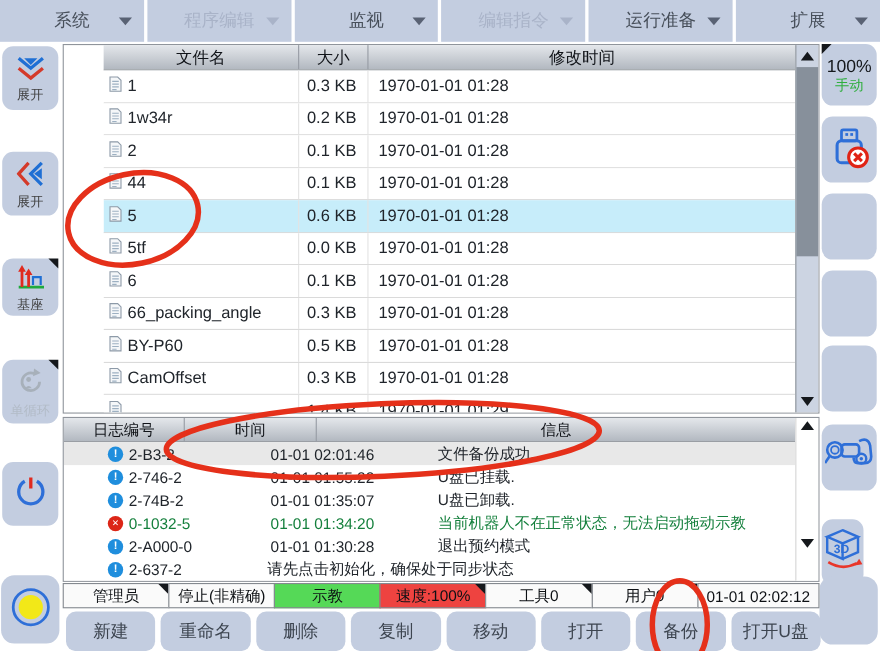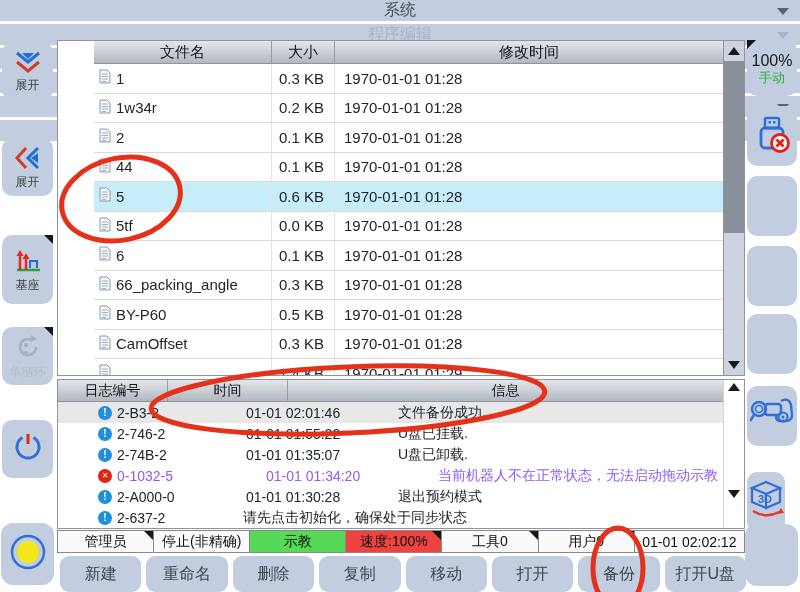--- a/index.html
+++ b/index.html
@@ -1,21 +1,21 @@
 <!DOCTYPE html>
 <html><head>
 <meta charset="utf-8">
 <style>
   html,body{margin:0;padding:0;background:#fff;}
   #app{position:relative;width:800px;height:592px;overflow:hidden;background:#ffffff;
        font-family:"Liberation Sans","DejaVu Sans",sans-serif;color:#20252b;
        -webkit-font-smoothing:antialiased;}
 
   
-  #menu-bar{position:absolute;left:0;top:0;width:800px;height:38px;display:flex;gap:3px;background:#ffffff;flex-direction:column;}
+  #menu-bar{position:absolute;left:0;top:0;width:800px;height:38px;display:flex;gap:3px;background:#ffffff;}
   .menu-item{flex:1;position:relative;display:flex;align-items:center;justify-content:center;
              background:#c3cde0;color:#474f5a;font-size:16px;cursor:default;}
   .menu-item .caret{position:absolute;right:11px;top:50%;margin-top:-3px;width:0;height:0;
              border-left:6px solid transparent;border-right:6px solid transparent;border-top:7px solid #596274;}
   .menu-item.disabled{color:#a9b3c8;}
   .menu-item.disabled .caret{border-top-color:#a9b3c8;}
 
   
   .tool-btn{position:absolute;background:#c3cde0;border-radius:10px;display:flex;flex-direction:column;
             align-items:center;justify-content:center;gap:2px;}
@@ -54,36 +54,36 @@
   .vs-track{flex:1;position:relative;}
   .vs-thumb{position:absolute;left:0;right:0;top:0;height:172px;background:#87909b;}
 
   
   #log-panel{position:absolute;left:57px;top:379px;width:688px;height:150px;
              border:1px solid #8f949b;box-sizing:border-box;display:flex;background:#fff;overflow:hidden;}
   #log-panel .tbl-header{height:21px;font-size:14px;}
   .lh-id{width:110px;} .lh-time{width:120px;} .lh-msg{flex:1;}
   .log-row{display:flex;height:21px;align-items:center;font-size:14px;background:#fff;}
   .log-row.selected{background:#e8e8e8;}
-  .log-row.error{color:#8b5cf6;gap:20px;}
+  .log-row.error{color:#15803d;}
   .lc{display:flex;align-items:center;box-sizing:border-box;margin-left:35px;}
   .lc-id{width:110px;padding-left:5px;gap:5px;}
   .lc-time{width:120px;padding-left:8px;}
   .lc-msg{flex:1;padding-left:5px;white-space:nowrap;overflow:hidden;}
   .log-icon{width:14px;height:14px;min-width:14px;border-radius:50%;background:#1f8edd;color:#fff;
             display:flex;align-items:center;justify-content:center;font-size:10px;font-weight:bold;}
   .log-icon::before{content:"!";}
   .log-row.error .log-icon{background:#dc2617;}
   .log-row.error .log-icon::before{content:"✕";font-size:8px;}
   .lvscroll{width:20px;position:relative;background:#ffffff;border-left:1px solid #d5d5d5;}
   .lvs-up{position:absolute;top:3px;left:0;right:0;display:flex;justify-content:center;}
   .lvs-down{position:absolute;bottom:30px;left:0;right:0;display:flex;justify-content:center;}
 
   
-  #status-bar{position:absolute;left:57px;top:530px;width:688px;height:23px;display:flex;}
+  #status-bar{position:absolute;left:57px;top:530px;width:688px;height:23px;display:flex;justify-content:flex-end;}
   .status-box{flex:1;position:relative;border:1px solid #84898f;margin-left:-1px;background:#fafafa;
               display:flex;align-items:center;justify-content:center;font-size:14px;color:#0d1014;
               box-sizing:border-box;white-space:nowrap;}
   .status-box:first-child{margin-left:0;}
   .status-box.teach{background:#55d957;}
   .status-box.speed{background:#ee4340;}
   .status-box.datetime{flex:1.15;}
 
   
   #action-bar{position:absolute;left:60px;top:556px;width:686px;height:36px;display:flex;gap:5px;}
@@ -148,21 +148,21 @@
     <span>
       <svg width="26" height="24" viewBox="0 0 26 24">
         <polyline points="11,2 2,12 11,22" fill="none" stroke="#d43a2a" stroke-width="3"></polyline>
         <polyline points="23,2 13,12 23,22" fill="none" stroke="#1f6fd4" stroke-width="3"></polyline>
         <polygon points="23,7 23,17 16,12" fill="#1f6fd4"></polygon>
       </svg>
     </span>
     <span class="tb-label">展开</span>
   </div>
 
-  <div class="tool-btn" style="left:2px;top:235px;width:51px;height:69px;">
+  <div class="tool-btn" style="left:2px;top:235px;width:51px;height:52px;">
     <span class="corner-tr"></span>
     <span>
       <svg width="26" height="24" viewBox="0 0 26 24">
         <line x1="2" y1="21" x2="25" y2="21" stroke="#1faa3c" stroke-width="2.5"></line>
         <line x1="5" y1="21" x2="5" y2="6" stroke="#e02a1e" stroke-width="2.5"></line>
         <polygon points="5,1 1.5,7 8.5,7" fill="#e02a1e"></polygon>
         <line x1="11" y1="21" x2="11" y2="9" stroke="#e02a1e" stroke-width="2.5"></line>
         <polygon points="11,4 7.5,10 14.5,10" fill="#e02a1e"></polygon>
         <polyline points="15,19 15,12 22,12 22,19" fill="none" stroke="#1f6fd4" stroke-width="2"></polyline>
       </svg>

